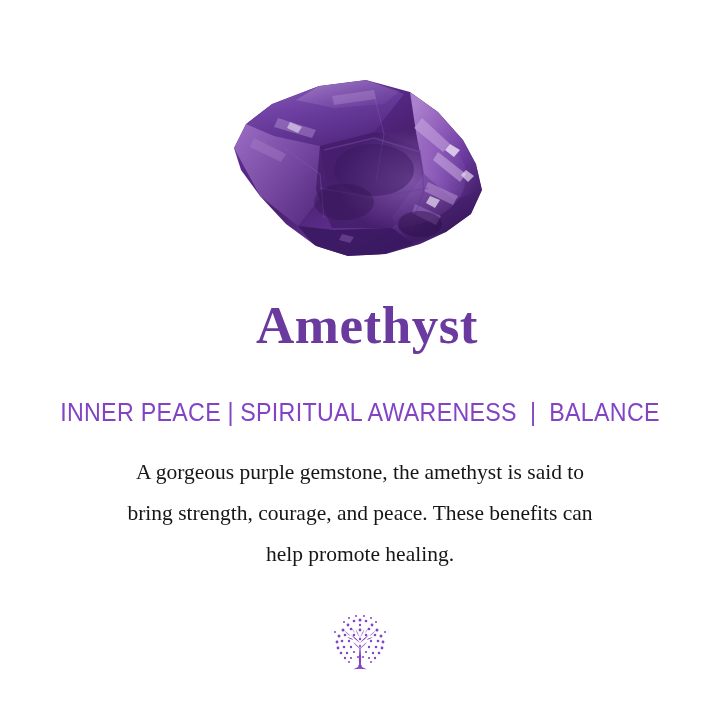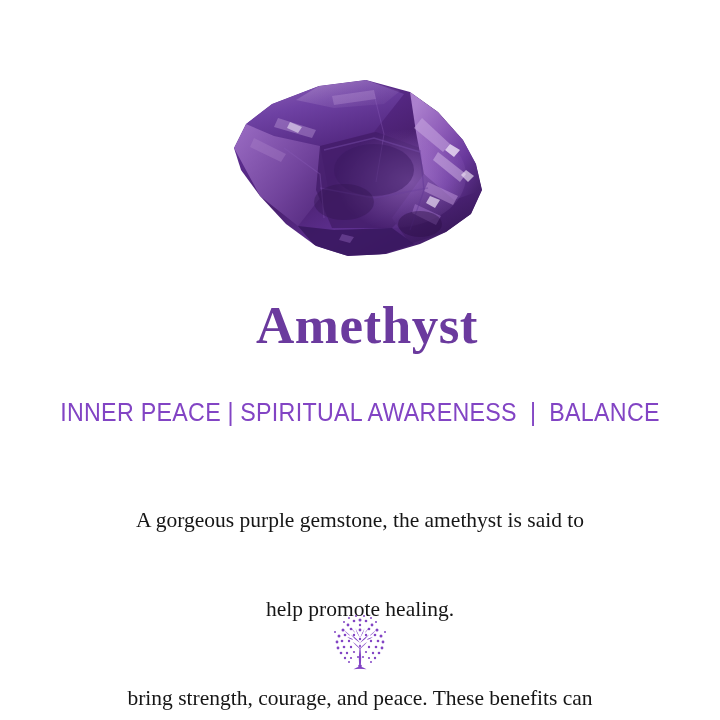--- a/index.html
+++ b/index.html
@@ -92,21 +92,20 @@
     width: 620px;
     text-align: center;
     font-family: "Liberation Serif", serif;
     font-size: 21.5px;
     color: #161616;
     line-height: 41px;
   }
   .body-line {
     display: block;
     white-space: nowrap;
-    margin-top: 48px;
   }
 
   
   .logo {
     position: absolute;
     left: 0;
     top: 612px;
     width: 720px;
     text-align: center;
   }
@@ -227,22 +226,22 @@
       </svg>
     </div>
   </div>
 
   <div class="title">Amethyst</div>
 
   <div class="keywords"><span>INNER PEACE</span><span class="kw-sep">|</span><span>SPIRITUAL AWARENESS</span><span class="kw-sep wide">|</span><span>BALANCE</span></div>
 
   <div class="body-copy">
     <span class="body-line">A gorgeous purple gemstone, the amethyst is said to</span>
+    <span class="body-line">bring strength, courage, and peace. These benefits can</span>
     <span class="body-line">help promote healing.</span>
-    <span class="body-line">bring strength, courage, and peace. These benefits can</span>
   </div>
 
   <div class="logo">
     <svg class="logo-mark" viewBox="0 0 62 60" xmlns="http://www.w3.org/2000/svg" aria-hidden="true">
       <g fill="#8244c4">
 
         <path d="M29.3 56.5 h3.4 v-3.6 h-3.4 z"></path>
         <path d="M24.5 57.2 q4.5 -2.4 6.5 -2.4 q2 0 6.5 2.4 q-6.5 -0.9 -13 0 z"></path>
 
         <path d="M30.1 53.2 q-0.6 -8 0.2 -14.4 q0.5 -4.2 0.7 -8.4 q0.2 4.2 0.7 8.4 q0.8 6.4 0.2 14.4 z"></path>

